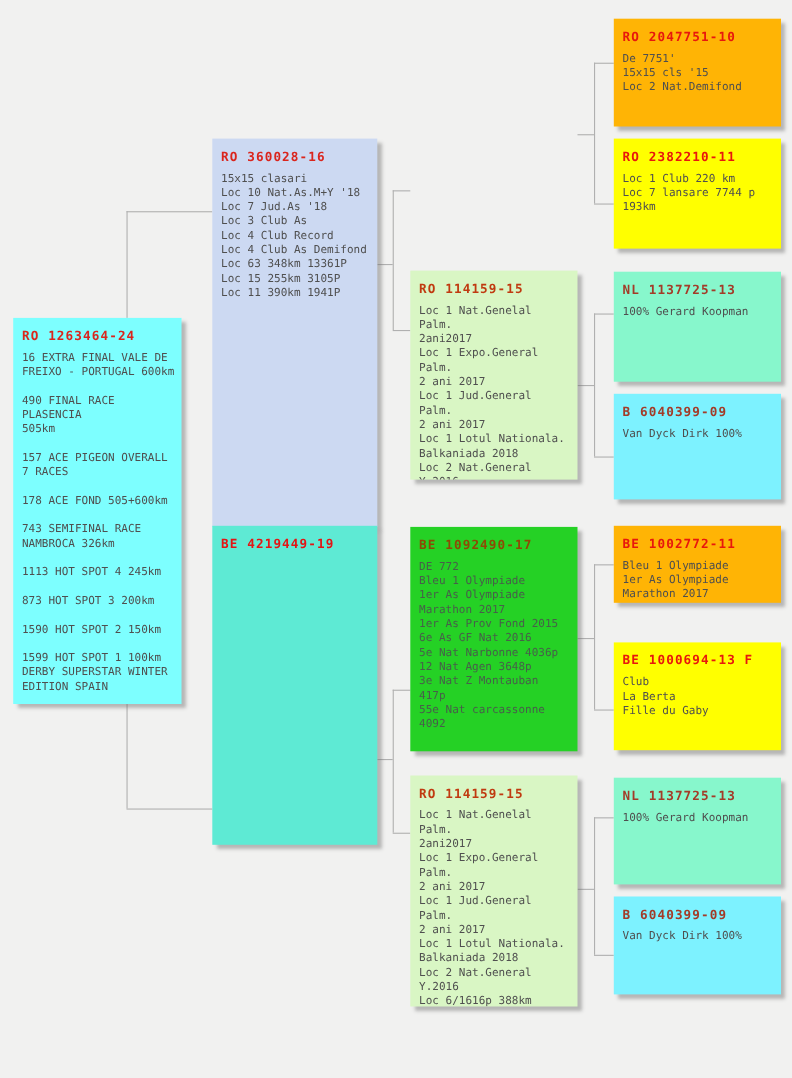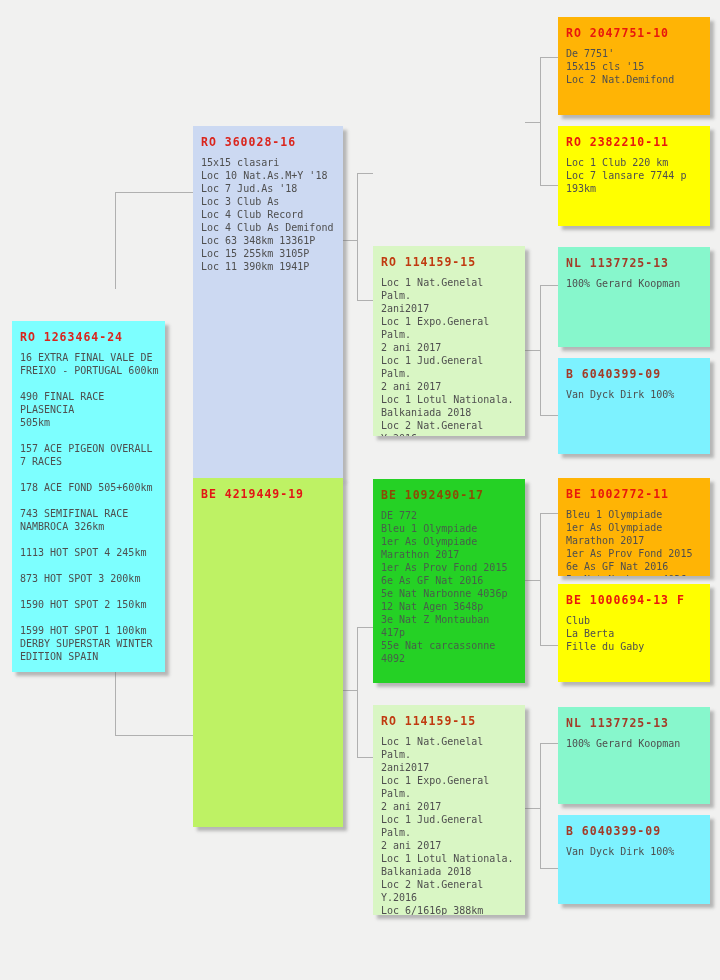--- a/index.html
+++ b/index.html
@@ -82,21 +82,21 @@
   <div class="conn h" style="left:525px;top:580px;width:15px;"></div>
   <div class="conn v" style="left:540px;top:513px;height:132px;"></div>
   <div class="conn h" style="left:540px;top:513px;width:18px;"></div>
   <div class="conn h" style="left:540px;top:645px;width:18px;"></div>
 
   <div class="conn h" style="left:525px;top:808px;width:15px;"></div>
   <div class="conn v" style="left:540px;top:743px;height:125px;"></div>
   <div class="conn h" style="left:540px;top:743px;width:18px;"></div>
   <div class="conn h" style="left:540px;top:868px;width:18px;"></div>
 
-  <div class="box c-cyan" style="left: 12px; top: 289px; width: 153px; height: 351px; background: rgb(125, 255, 255); margin-top: 32px;">
+  <div class="box c-cyan" style="left: 12px; top: 289px; width: 153px; height: 351px; background: rgb(125, 255, 255);">
     <div class="box-title" style="color: rgb(218, 37, 29);">RO 1263464-24</div>
     <div class="box-body">16 EXTRA FINAL VALE DE
 FREIXO - PORTUGAL 600km
 
 490 FINAL RACE PLASENCIA
 505km
 
 157 ACE PIGEON OVERALL
 7 RACES
 
@@ -121,21 +121,21 @@
     <div class="box-body">15x15 clasari
 Loc 10 Nat.As.M+Y '18
 Loc 7 Jud.As '18
 Loc 3 Club As
 Loc 4 Club Record
 Loc 4 Club As Demifond
 Loc 63 348km 13361P
 Loc 15 255km  3105P
 Loc 11 390km 1941P</div>
   </div>
-  <div class="box c-pink" style="left: 193px; top: 478px; width: 150px; height: 349px; background: #bef264;">
+  <div class="box c-pink" style="left: 193px; top: 478px; width: 150px; height: 290px; background: #5eead4;">
     <div class="box-title" style="color: rgb(227, 21, 21);">BE 4219449-19</div>
   </div>
 
   <div class="box c-pgreen" style="left: 373px; top: 246px; width: 152px; height: 190px; background: rgb(217, 246, 196);">
     <div class="box-title" style="color: rgb(192, 58, 16);">RO 114159-15</div>
     <div class="box-body">Loc 1 Nat.Genelal Palm.
 2ani2017
 Loc 1 Expo.General Palm.
 2 ani 2017
 Loc 1 Jud.General Palm.
@@ -189,21 +189,21 @@
 193km</div>
   </div>
   <div class="box c-aqua" style="left: 558px; top: 247px; width: 152px; height: 100px; background: rgb(135, 247, 204);">
     <div class="box-title" style="color: rgb(163, 59, 40);">NL 1137725-13</div>
     <div class="box-body">100% Gerard Koopman</div>
   </div>
   <div class="box c-cyan2" style="left: 558px; top: 358px; width: 152px; height: 96px; background: rgb(125, 242, 255);">
     <div class="box-title" style="color: rgb(163, 59, 40);">B 6040399-09</div>
     <div class="box-body">Van Dyck Dirk 100%</div>
   </div>
-  <div class="box c-orange" style="left: 558px; top: 478px; width: 152px; height: 98px; background: rgb(255, 180, 5);">
+  <div class="box c-orange" style="left: 558px; top: 478px; width: 152px; height: 70px; background: rgb(255, 180, 5);">
     <div class="box-title" style="color: rgb(232, 23, 13);">BE 1002772-11</div>
     <div class="box-body">Bleu 1 Olympiade
 1er As Olympiade
 Marathon 2017
 1er As Prov Fond 2015
 6e As GF Nat 2016
 5e Nat Narbonne 4036</div>
   </div>
   <div class="box c-yellow" style="left: 558px; top: 584px; width: 152px; height: 98px; background: rgb(255, 255, 0);">
     <div class="box-title" style="color: rgb(232, 23, 13);">BE 1000694-13 F</div>

